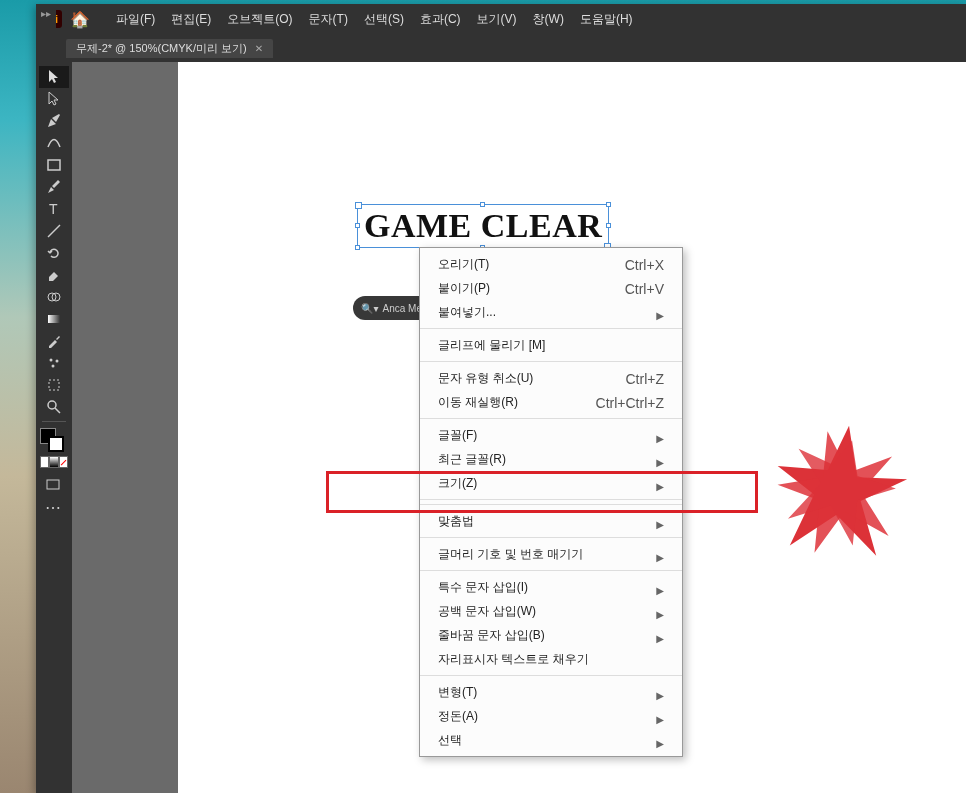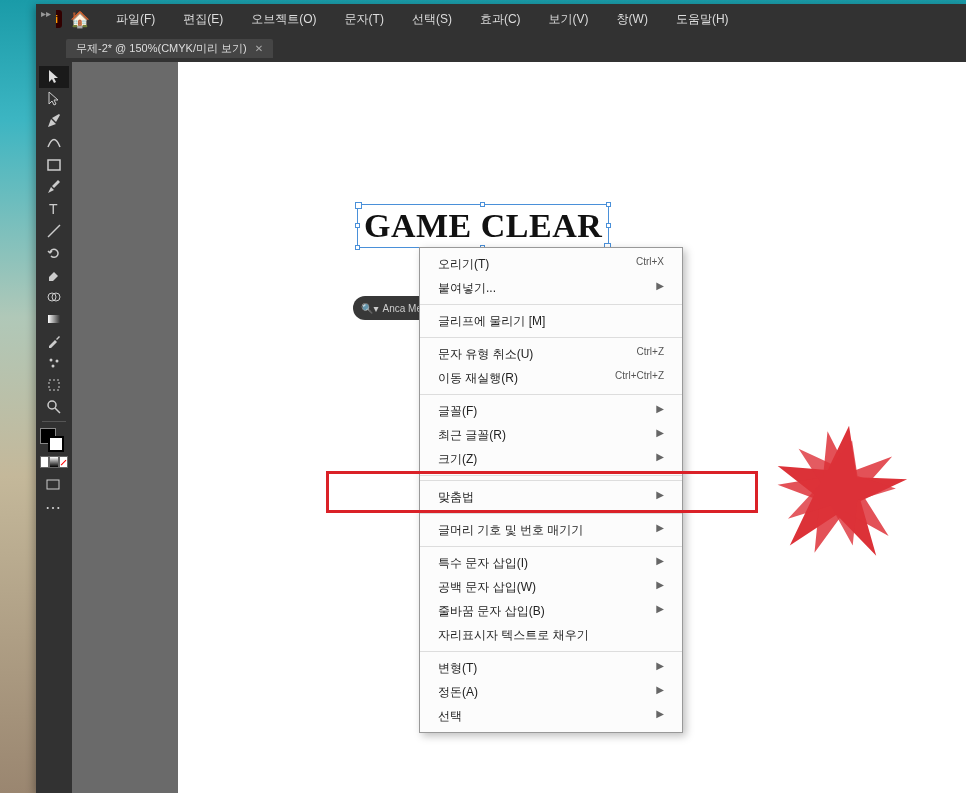--- a/index.html
+++ b/index.html
@@ -1,21 +1,21 @@
 <!DOCTYPE html>
 <html><head>
 <meta charset="utf-8">
 <style>
 *{margin:0;padding:0;box-sizing:border-box;font-family:"Malgun Gothic",sans-serif;}
 body{width:966px;height:793px;background:linear-gradient(180deg,#1a9ba8 0%,#3cb5c2 15%,#b0c8b8 40%,#c4b89a 60%,#9a8670 100%);overflow:hidden;position:relative;}
 .app{position:absolute;top:4px;left:36px;right:0;bottom:0;background:#323232;box-shadow:-2px 2px 8px rgba(0,0,0,0.3);}
 .titlebar{height:30px;background:#323232;display:flex;align-items:center;padding:0 8px;gap:8px;}
 .ai-badge{width:18px;height:18px;background:#310000;color:#ff9a00;font-size:10px;font-weight:bold;display:flex;align-items:center;justify-content:center;border-radius:3px;}
 .home-icon{color:#ccc;font-size:16px;}
-.menubar{display:flex;gap:16px;margin-left:12px;}
+.menubar{display:flex;gap:4px;margin-left:12px;}
 .menu-item{color:#ddd;font-size:12px;padding:4px 6px;cursor:pointer;}
 .tabbar{height:28px;background:#323232;display:flex;align-items:center;padding-left:30px;}
 .tab{background:#454545;color:#ddd;font-size:11px;padding:2px 10px;display:flex;align-items:center;gap:8px;border-radius:2px 2px 0 0;}
 .tab-close{color:#aaa;cursor:pointer;font-size:10px;}
 .sidebar-left{position:absolute;left:0;top:0;width:20px;height:100%;background:#323232;color:#999;font-size:10px;text-align:center;padding-top:4px;}
 .toolbar{position:absolute;left:0;top:58px;width:36px;background:#323232;padding:4px 2px;}
 .tool{width:30px;height:22px;display:flex;align-items:center;justify-content:center;color:#ccc;margin:0 auto;cursor:pointer;position:relative;}
 .tool.active{background:#1a1a1a;}
 .tool svg{width:16px;height:16px;}
 .tool-sep{height:1px;background:#555;margin:3px 4px;}
@@ -27,24 +27,24 @@
 .canvas-edge{position:absolute;left:0;top:0;width:106px;height:100%;background:#6a6a6a;}
 .artboard{position:absolute;left:106px;top:0;right:0;bottom:0;background:#fff;}
 .text-obj{position:absolute;left:179px;top:142px;border:1px solid #4a90d9;padding:2px 6px;}
 .text-obj::before,.text-obj::after{content:"";position:absolute;width:5px;height:5px;background:#fff;border:1px solid #4a90d9;}
 .text-obj::before{left:-3px;top:-3px;}
 .text-obj::after{right:-3px;bottom:-3px;}
 .handle{position:absolute;width:5px;height:5px;background:#fff;border:1px solid #4a90d9;}
 .game-text{font-family:"Comic Sans MS",cursive;font-size:34px;font-weight:bold;color:#111;letter-spacing:0.5px;}
 .char-panel{position:absolute;left:175px;top:234px;width:110px;height:24px;background:#383838;border-radius:12px;display:flex;align-items:center;padding:0 8px;color:#ccc;font-size:10px;gap:4px;}
 .context-menu{position:absolute;left:419px;top:247px;width:264px;background:#fcfcfc;border:1px solid #999;box-shadow:3px 3px 8px rgba(0,0,0,0.25);padding:4px 0;z-index:100;}
-.ctx-item{display:flex;justify-content:space-between;align-items:flex-start;padding:3.5px 18px;font-size:12px;color:#222;cursor:pointer;}
+.ctx-item{display:flex;justify-content:space-between;align-items:flex-end;padding:3.5px 18px;font-size:12px;color:#222;cursor:pointer;}
 .ctx-item.highlighted{background:#e8e8e8;}
 .ctx-item .arrow{color:#666;font-size:10px;}
-.ctx-shortcut{color:#555;font-size:10px;}
+.ctx-shortcut{color:#555;font-size:14px;}
 .ctx-sep{height:1px;background:#ddd;margin:4px 0;}
 .red-box{position:absolute;left:326px;top:471px;width:432px;height:42px;border:3px solid #da2128;z-index:101;pointer-events:none;}
 .red-star{position:absolute;left:770px;top:420px;width:140px;height:140px;z-index:50;}
 .red-star svg{width:100%;height:100%;}
 </style>
 </head>
 <body>
 
 <div class="app">
   <div class="titlebar">
@@ -201,20 +201,24 @@
     </div>
   </div>
 </div>
 
 <div class="context-menu">
   <div class="ctx-item">
       <span>오리기(T)</span>
       <span class="ctx-shortcut">Ctrl+X</span>
     </div>
   <div class="ctx-item">
+      <span>붙이기(P)</span>
+      <span class="ctx-shortcut">Ctrl+V</span>
+    </div>
+  <div class="ctx-item">
       <span>붙여넣기...</span>
       <span class="arrow">▶</span>
     </div>
   <div class="ctx-sep"></div>
   <div class="ctx-item">
       <span>글리프에 물리기 [M]</span>
     </div>
   <div class="ctx-sep"></div>
   <div class="ctx-item">
       <span>문자 유형 취소(U)</span>

